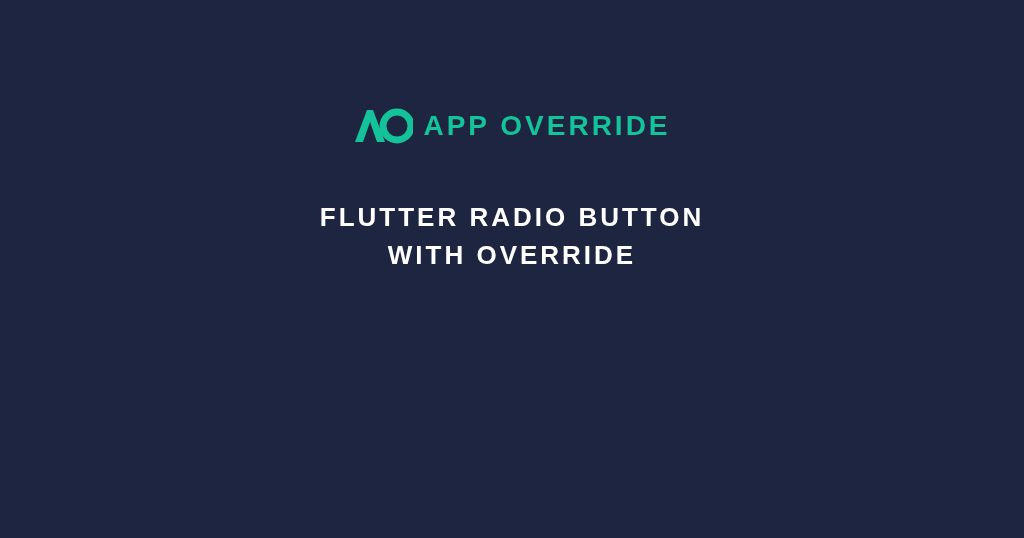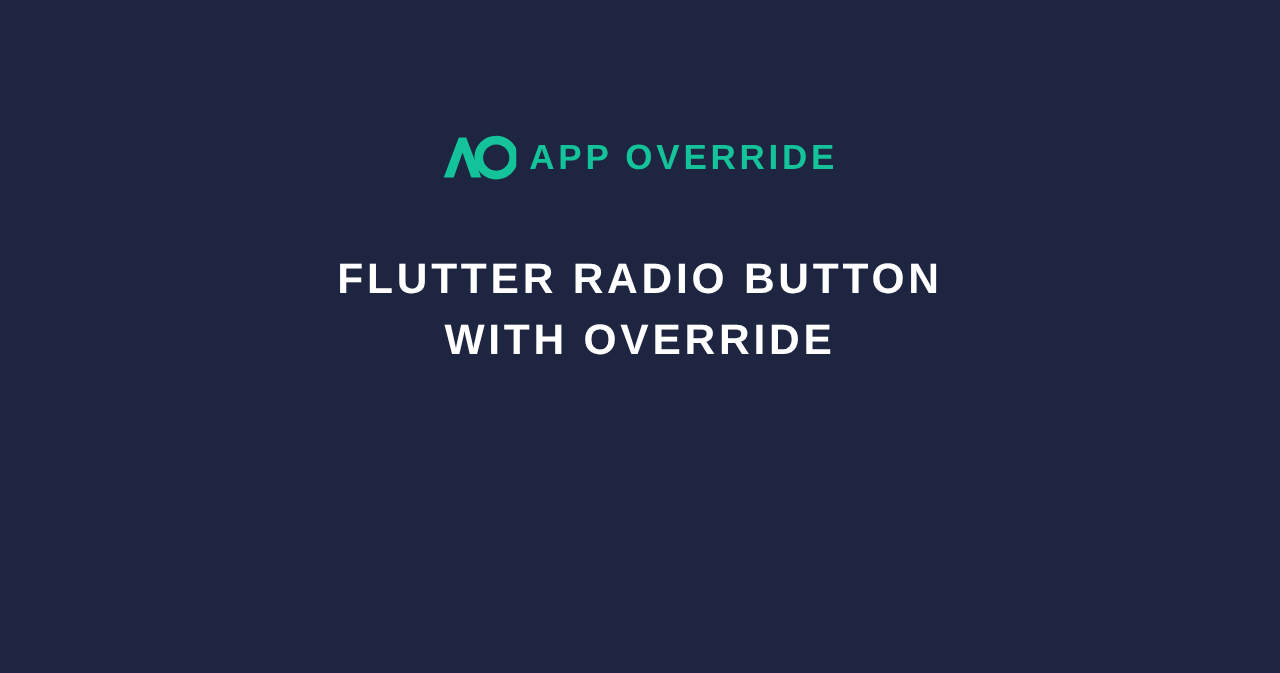--- a/index.html
+++ b/index.html
@@ -34,21 +34,21 @@
     }
     .logo-text {
       color: #15c39a;
       font-size: 28px;
       font-weight: 900;
       letter-spacing: 3px;
       font-family: Arial, sans-serif;
     }
     .title {
       color: #ffffff;
-      font-size: 34px;
+      font-size: 26px;
       font-weight: 900;
       letter-spacing: 3px;
       text-align: center;
       line-height: 1.45;
       font-family: Arial, sans-serif;
     }
   </style>
 </head>
 <body>
 

